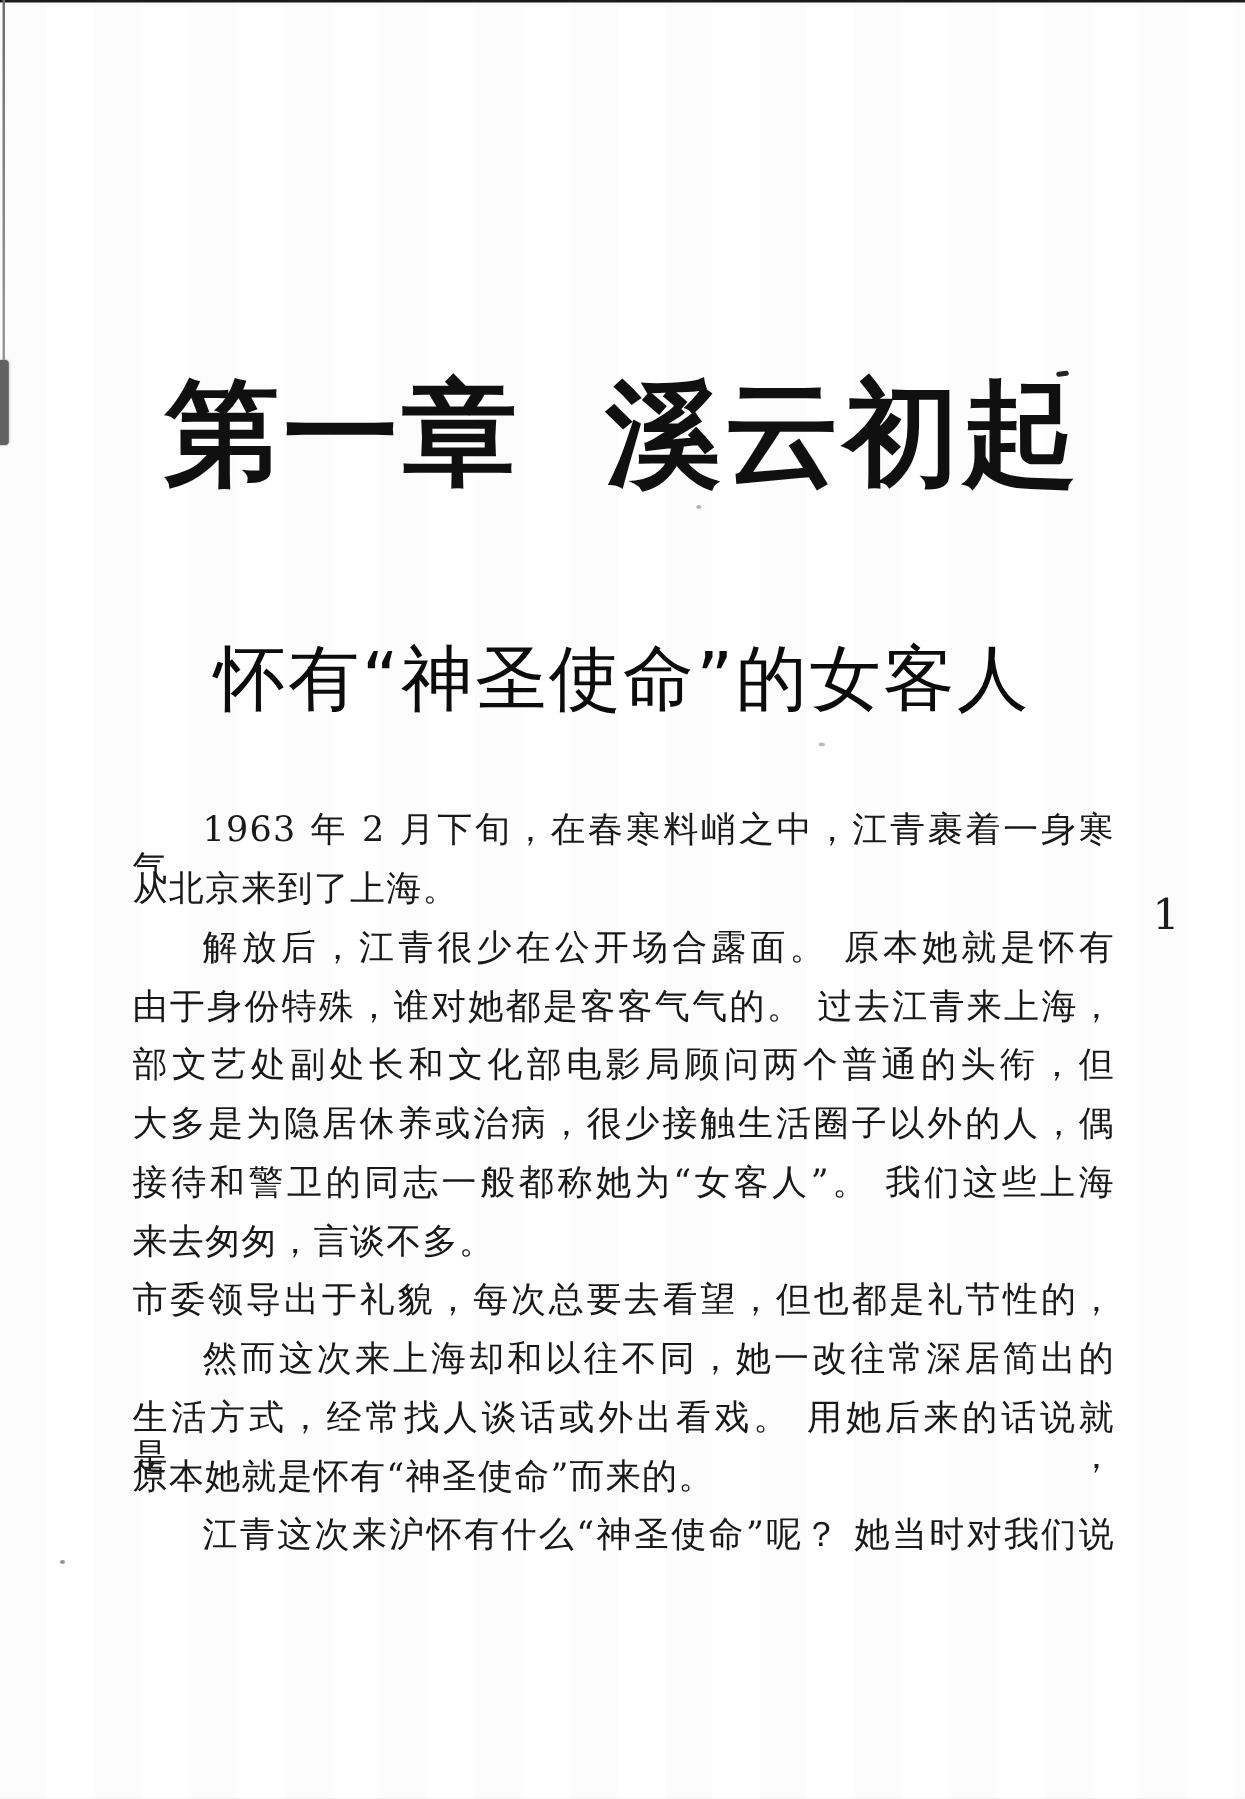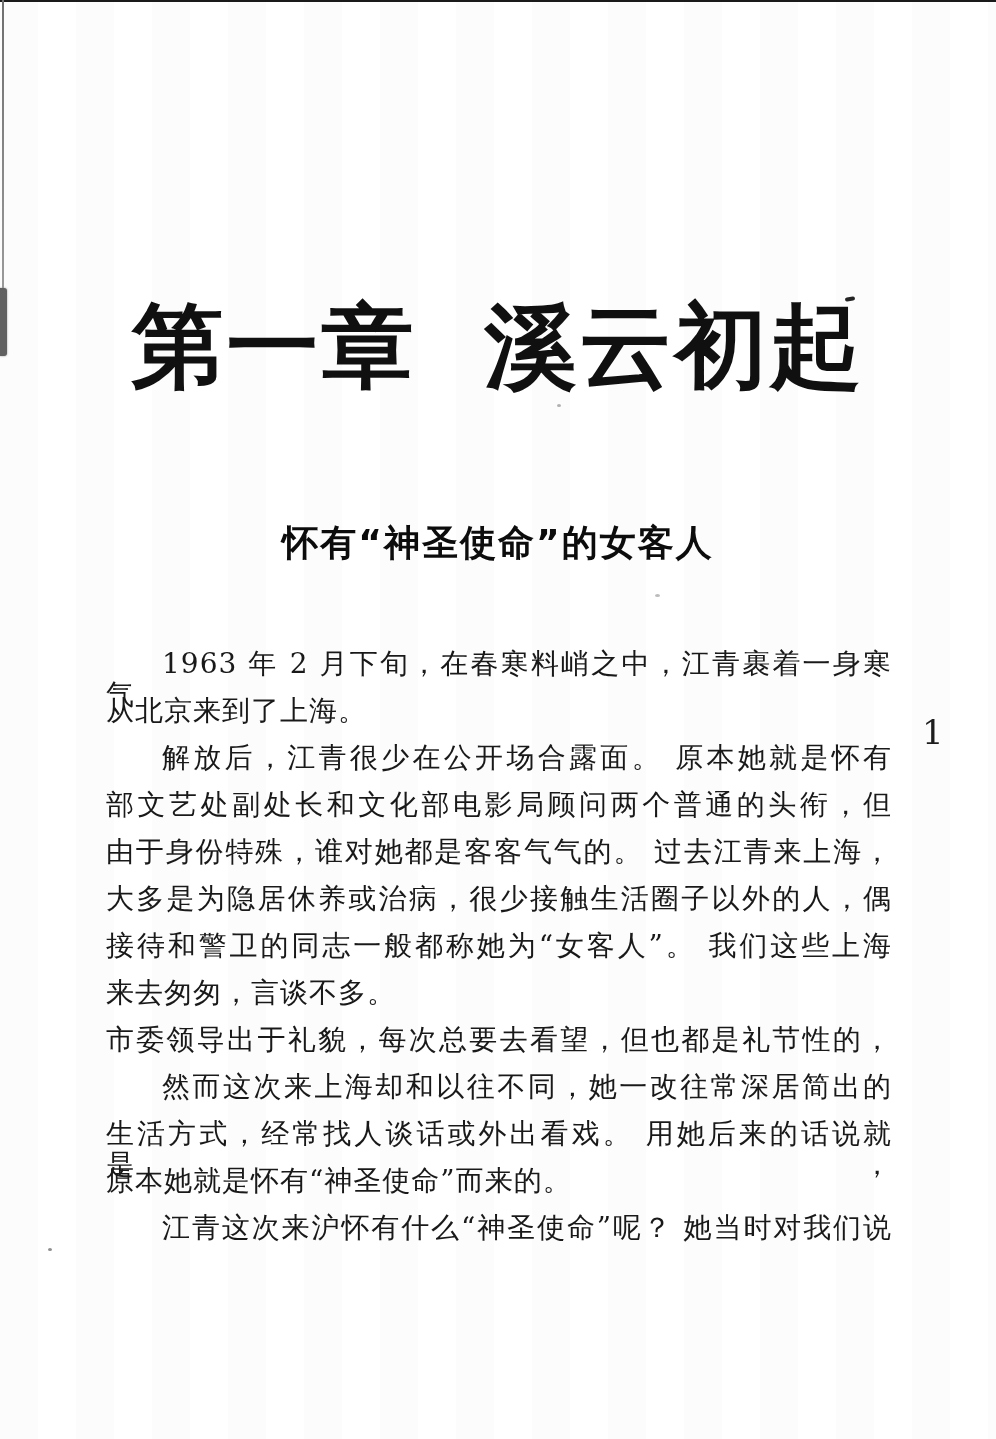--- a/index.html
+++ b/index.html
@@ -67,23 +67,23 @@
   .title-gap { display: inline-block; width: 68px; }
 
   
   .section-heading {
     position: absolute;
     left: 0; top: 516px;
     width: 100%;
     margin: 0;
     text-align: center;
     font-family: "DejaVu Sans", sans-serif;
-    font-size: 36px;
+    font-size: 57px;
     line-height: 54px;
-    font-weight: bold;
+    font-weight: normal;
     letter-spacing: 2px;
     color: #0c0c0c;
     white-space: nowrap;
   }
 
   
   .body-text {
     position: absolute;
     left: 106px; top: 648px;
     width: 786px;
@@ -122,22 +122,22 @@
   <div class="speck speck-3"></div>
 
   <h1 class="chapter-title"><span>第一章</span><span class="title-gap"></span><span>溪云初起</span></h1>
 
   <h2 class="section-heading">怀有“神圣使命”的女客人</h2>
 
   <div class="body-text">
       <div class="line fill indent">1963 年 2 月下旬，在春寒料峭之中，江青裹着一身寒气</div>
       <div class="line">从北京来到了上海。</div>
       <div class="line fill indent">解放后，江青很少在公开场合露面。 原本她就是怀有</div>
+      <div class="line fill">由于身份特殊，谁对她都是客客气气的。 过去江青来上海，</div>
       <div class="line fill">部文艺处副处长和文化部电影局顾问两个普通的头衔，但</div>
-      <div class="line fill">由于身份特殊，谁对她都是客客气气的。 过去江青来上海，</div>
       <div class="line fill">大多是为隐居休养或治病，很少接触生活圈子以外的人，偶</div>
       <div class="line fill">接待和警卫的同志一般都称她为“女客人”。 我们这些上海</div>
       <div class="line">来去匆匆，言谈不多。</div>
       <div class="line fill">市委领导出于礼貌，每次总要去看望，但也都是礼节性的，</div>
       <div class="line fill indent">然而这次来上海却和以往不同，她一改往常深居简出的</div>
       <div class="line fill">生活方式，经常找人谈话或外出看戏。 用她后来的话说就是，</div>
       <div class="line">原本她就是怀有“神圣使命”而来的。</div>
       <div class="line fill indent">江青这次来沪怀有什么“神圣使命”呢？ 她当时对我们说</div>
     </div>
 

